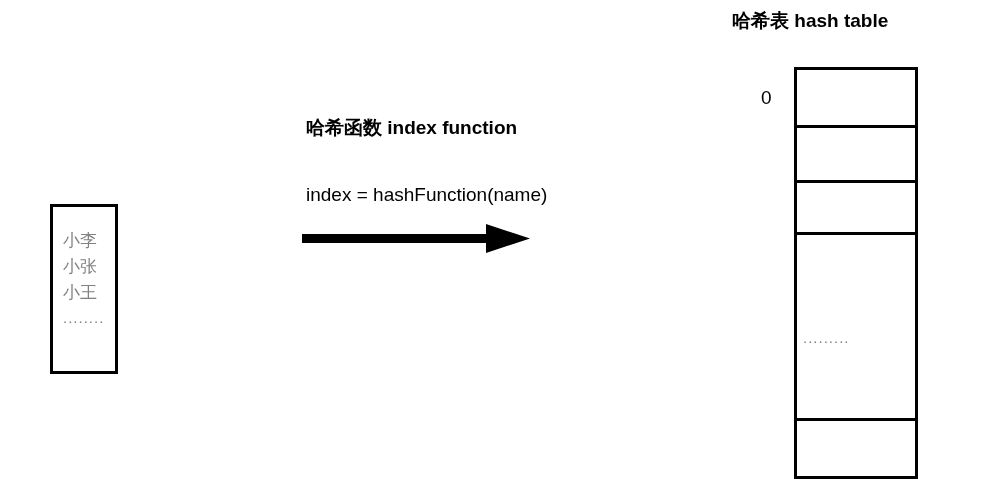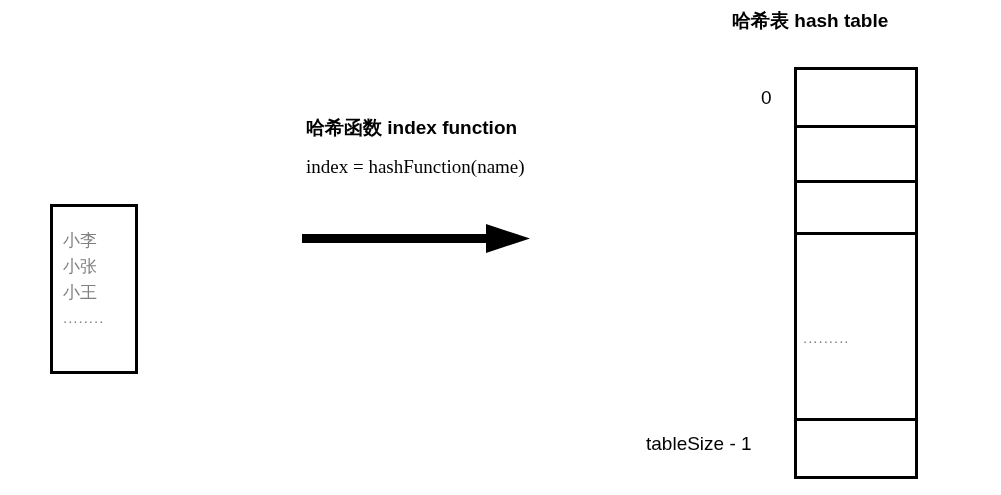--- a/index.html
+++ b/index.html
@@ -28,21 +28,21 @@
   
   #student-list-title {
     left: 26px;
     top: 152px;
     font-size: 19px;
   }
   #student-list-box {
     position: absolute;
     left: 50px;
     top: 204px;
-    width: 88px;
+    width: 68px;
     height: 170px;
     border: 3px solid #000000;
     box-sizing: border-box;
     background: #ffffff;
   }
   .student-name {
     position: absolute;
     left: 10px;
     font-size: 17px;
     color: #808080;
@@ -62,23 +62,22 @@
   }
 
   
   #hash-function-title {
     left: 306px;
     top: 118px;
     font-size: 19px;
   }
   #hash-function-index {
     left: 306px;
-    top: 157px;
+    top: 185px;
     font-size: 19px;
-    font-family: Liberation Serif, serif;
   }
   #hash-function-formula {
     left: 219px;
     top: 286px;
     font-size: 19px;
   }
 
   
   #flow-arrow {
     position: absolute;
@@ -163,15 +162,14 @@
     <div class="table-cell" style="top:58px;  height:55px;"></div>
     <div class="table-cell" style="top:113px; height:52px;"></div>
     <div class="table-cell" style="top:165px; height:186px;">
       <span class="cell-dots">.........</span>
     </div>
     <div class="table-cell last" style="top:351px; height:55px;"></div>
   </div>
 
   <div class="txt" id="index-label-first">0</div>
 
-  <div class="txt" id="index-label-last">tableSize - 1</div>
 
 </div>
 
 </body></html>

